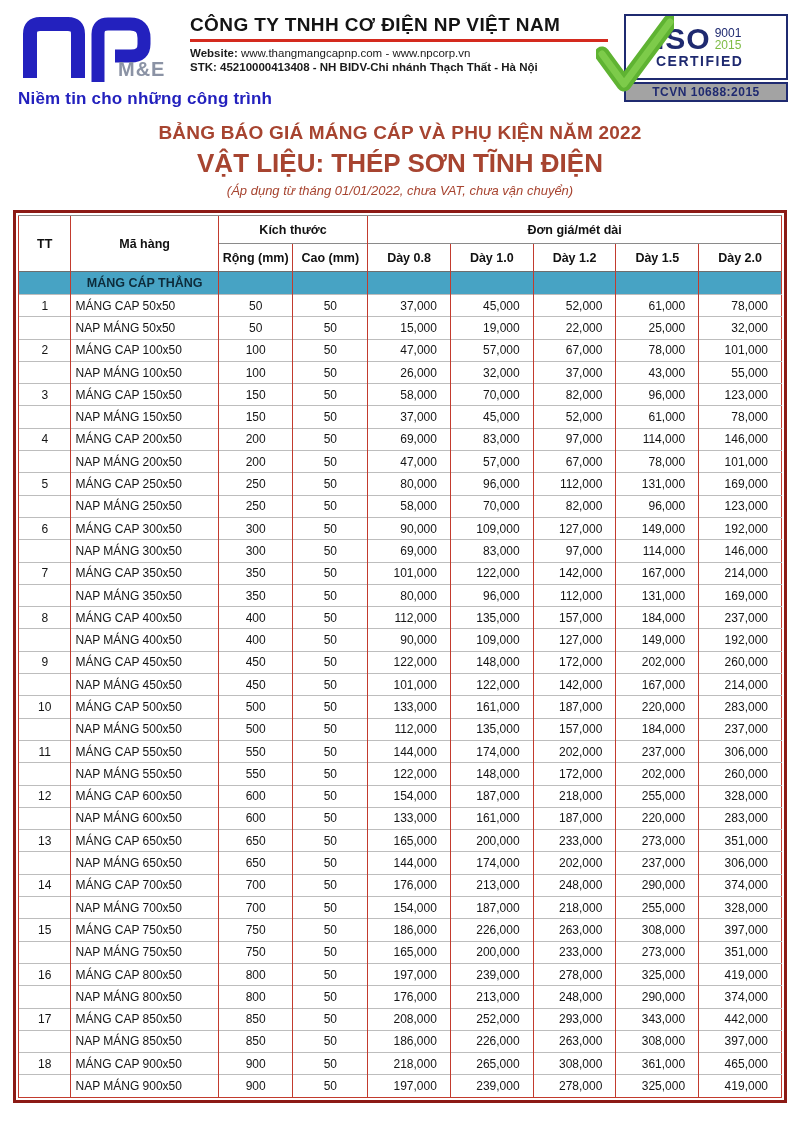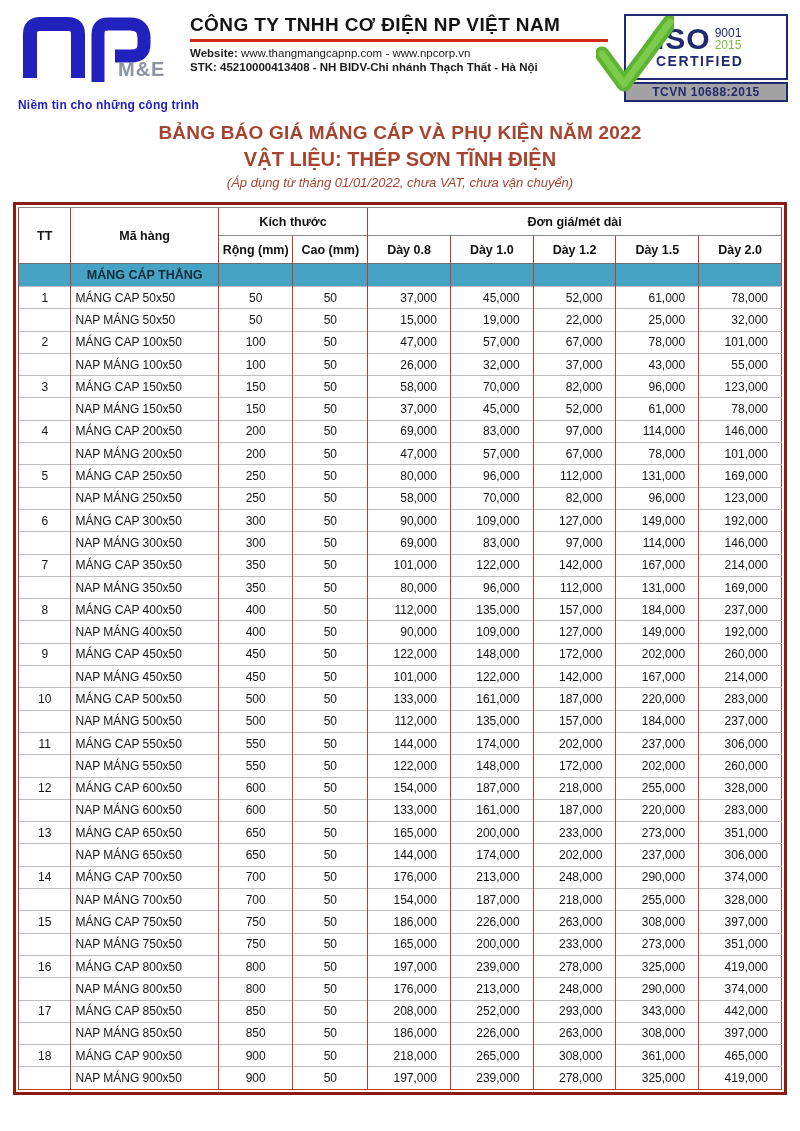--- a/index.html
+++ b/index.html
@@ -9,22 +9,22 @@
     font-family:"Liberation Sans", sans-serif;
     color:#1a1a1a; position:relative; overflow:hidden;
   }
 
   
   .header { position:relative; height:108px; padding-top:10px; }
 
   .logo { position:absolute; left:18px; top:12px; width:168px; height:92px; }
   .logo svg { display:block; }
   .logo-tagline {
-    color:#2321BE; font-weight:bold; font-size:12px; letter-spacing:0.2px;
-    margin-top:10px; white-space:nowrap;
+    color:#2321BE; font-weight:bold; font-size:17px; letter-spacing:0.2px;
+    margin-top:1px; white-space:nowrap;
   }
 
   .company { position:absolute; left:190px; top:14px; width:412px; }
   .company-name {
     font-size:19px; font-weight:bold; color:#141414; letter-spacing:0.4px;
     white-space:nowrap;
   }
   .red-rule { height:3px; background:#D42A1E; margin:3px 0 5px 0; width:418px; }
   .contact { font-size:11.5px; line-height:13.5px; color:#1a1a1a; }
   .contact .row { white-space:nowrap; margin-bottom:0.5px; }
@@ -48,21 +48,21 @@
   .tcvn-box {
     position:absolute; left:26px; top:74px; width:164px; height:20px;
     border:2px solid #1F2A70; background:#a3a3a3;
     font-size:12px; font-weight:bold; color:#1F2A70; text-align:center; line-height:16px;
     letter-spacing:0.5px;
   }
 
   
   .title-block { text-align:center; margin-top:14px; }
   .title-line1 { color:#A74430; font-size:19px; font-weight:bold; letter-spacing:0.2px; }
-  .title-line2 { color:#A74430; font-size:20px; font-weight:bold; margin-top:4px; }
+  .title-line2 { color:#A74430; font-size:26px; font-weight:bold; margin-top:4px; }
   .title-note  { color:#A74430; font-size:13px; font-style:italic; margin-top:4px; }
 
   
   .table-frame {
     margin:12px auto 0 auto; width:774px;
     border:3px solid #8C1A15; padding:2px; background:#fff;
   }
   table { width:100%; border-collapse:collapse; table-layout:fixed; }
   col.c-tt    { width:52px; }
   col.c-name  { width:146px; }

